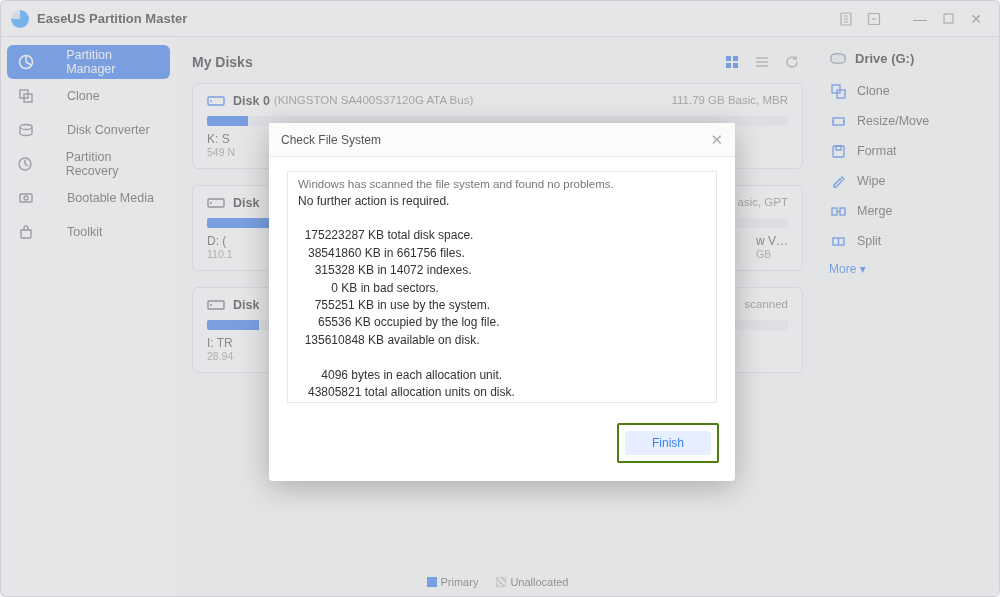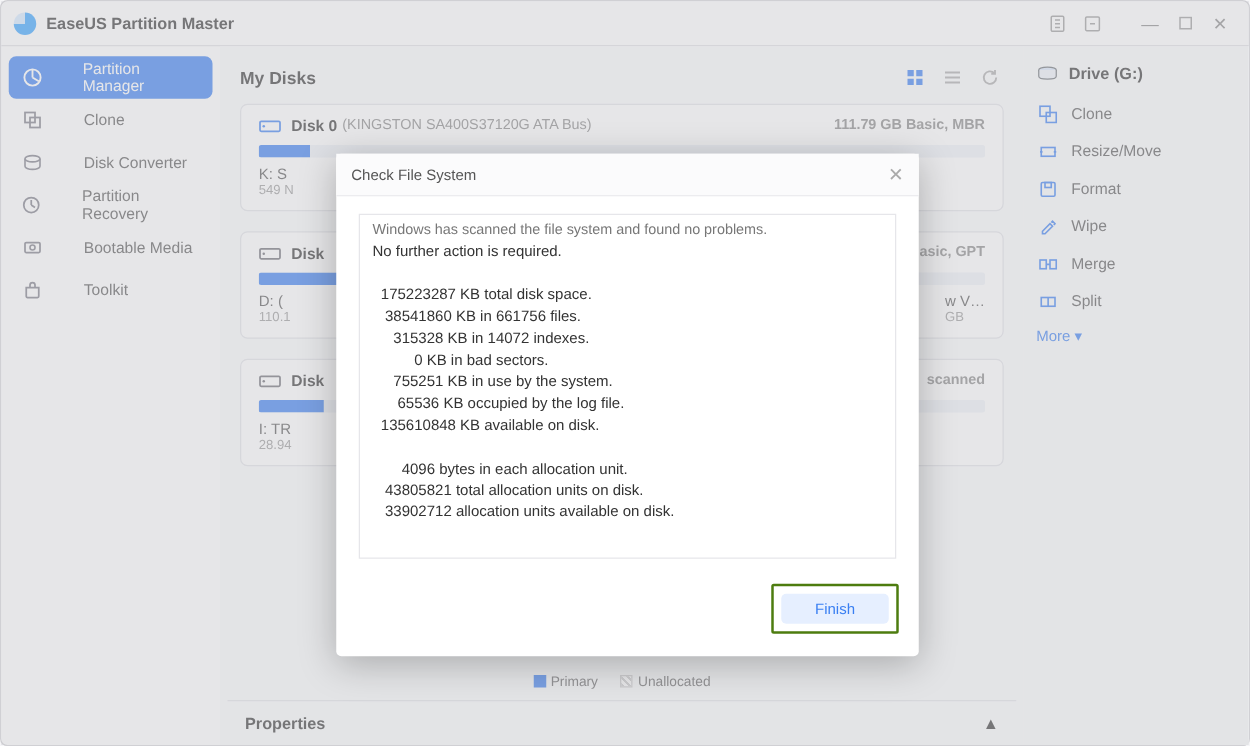--- a/index.html
+++ b/index.html
@@ -21,21 +21,21 @@
   .main-head h2 { font-size: 14px; color: #333; }
   .main-head .spacer { flex: 1; }
   .viewbtn { width: 22px; height: 22px; display: flex; align-items: center; justify-content: center; color: #3a7ff2; margin-left: 8px; cursor: pointer; }
   .viewbtn.inactive { color: #aaa; }
   .disk-card { border: 1px solid #e2e3e8; border-radius: 6px; background: #fff; margin: 0 10px 16px 10px; padding: 10px 14px; }
   .disk-card .hdr { display: flex; align-items: flex-start; font-size: 12.5px; }
   .disk-card .hdr .diskicon { width: 18px; height: 14px; margin-right: 8px; color: #3a7ff2; }
   .disk-card .hdr .dname { font-weight: 600; color: #333; margin-right: 4px; }
   .disk-card .hdr .dmodel { color: #888; font-size: 11.5px; }
   .disk-card .hdr .spacer { flex: 1; }
-  .disk-card .hdr .dinfo { color: #888; font-size: 11.5px; font-weight: bold; }
+  .disk-card .hdr .dinfo { color: #888; font-size: 11.5px; }
   .bar { height: 10px; background: #eef2f8; border-radius: 2px; margin: 8px 0 6px 0; position: relative; overflow: hidden; }
   .bar .fill { position: absolute; top: 0; bottom: 0; background: #3a7ff2; }
   .partlabel { font-size: 12px; color: #555; }
   .partsub { font-size: 10.5px; color: #999; }
   .parts { display: flex; gap: 20px; margin-top: 4px; }
   .right-panel { width: 180px; padding: 14px 10px; background: #fafbfc; }
   .drive-head { display: flex; align-items: center; font-size: 13px; font-weight: 600; color: #333; margin-bottom: 10px; }
   .drive-head .diskicon2 { width: 18px; height: 14px; margin-right: 8px; }
   .action { display: flex; align-items: center; height: 30px; font-size: 12.5px; color: #555; cursor: pointer; }
   .action .aicon { width: 18px; height: 18px; margin-right: 10px; color: #3a7ff2; display: flex; align-items: center; justify-content: center; }
@@ -47,21 +47,21 @@
   .properties { height: 36px; border-top: 1px solid #e2e3e8; display: flex; align-items: center; padding: 0 14px; font-size: 13px; font-weight: 600; color: #333; cursor: pointer; }
   .properties .spacer { flex: 1; }
   
   .scrim { position: absolute; inset: 0; background: rgba(200,200,205,0.45); }
   .modal { position: absolute; left: 268px; top: 122px; width: 466px; background: #fff; border-radius: 4px; box-shadow: 0 6px 30px rgba(0,0,0,0.25); }
   .modal-head { height: 34px; display: flex; align-items: center; padding: 0 12px; border-bottom: 1px solid #ececef; background: #fbfbfc; }
   .modal-head .t { font-size: 12px; color: #555; }
   .modal-head .spacer { flex: 1; }
   .modal-head .x { font-size: 15px; color: #aaa; cursor: pointer; }
   .modal-body { padding: 14px 18px 10px 18px; }
-  .log { border: 1px solid #e6e6ea; height: 276px; overflow: hidden; padding: 4px 10px 6px 10px; font-size: 12px; color: #333; line-height: 1.45; }
+  .log { border: 1px solid #e6e6ea; height: 232px; overflow: hidden; padding: 4px 10px 6px 10px; font-size: 12px; color: #333; line-height: 1.45; }
   .log .top { color: #777; font-size: 11.5px; border-bottom: 0; }
   .log .line { white-space: pre; }
   .modal-foot { padding: 10px 16px 18px 0; display: flex; justify-content: flex-end; }
   .finish-wrap { border: 2px solid #4d7c0f; padding: 6px; border-radius: 2px; }
   .finish { background: #e6efff; color: #3a7ff2; font-size: 12px; border: none; border-radius: 4px; width: 86px; height: 24px; cursor: pointer; }
   svg { display: block; }
 </style>
 </head>
 <body>
 
@@ -249,25 +249,20 @@
             <div class="partsub">28.94</div>
           </div>
         </div>
       </div>
 
       <div class="legend">
         <span><span class="sw prim"></span><span>Primary</span></span>
         <span><span class="sw unalloc"></span><span>Unallocated</span></span>
       </div>
 
-      <div class="properties">
-        <span>Properties</span>
-        <span class="spacer"></span>
-        <span>▲</span>
-      </div>
     </div>
 
     <div class="right-panel">
       <div class="drive-head">
         <span class="diskicon2">
             <svg width="18" height="14" viewBox="0 0 18 14">
               <ellipse cx="9" cy="4" rx="7" ry="2.3" fill="#dbe8fb" stroke="#6b7075" stroke-width="1"></ellipse>
               <path d="M2 4v5c0 1.3 3.1 2.3 7 2.3s7-1 7-2.3V4" fill="#eef3fa" stroke="#6b7075" stroke-width="1"></path>
             </svg>
           </span>

